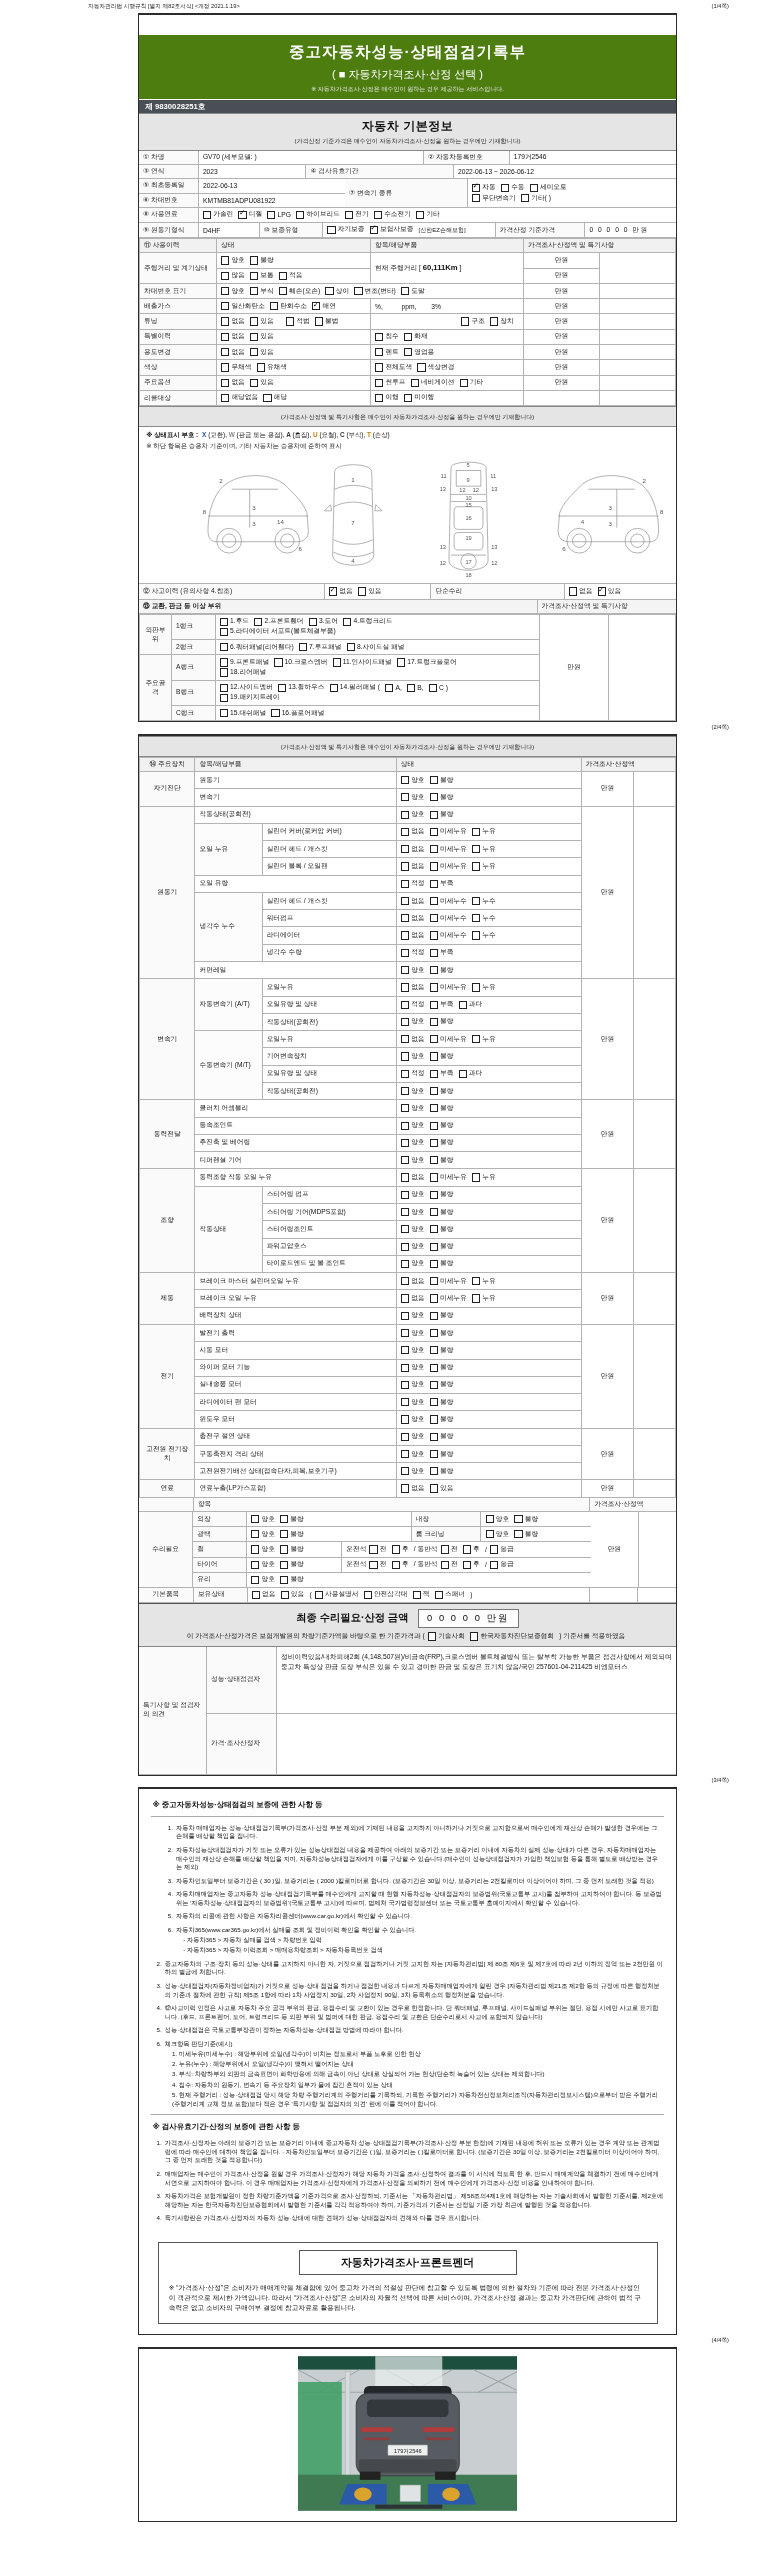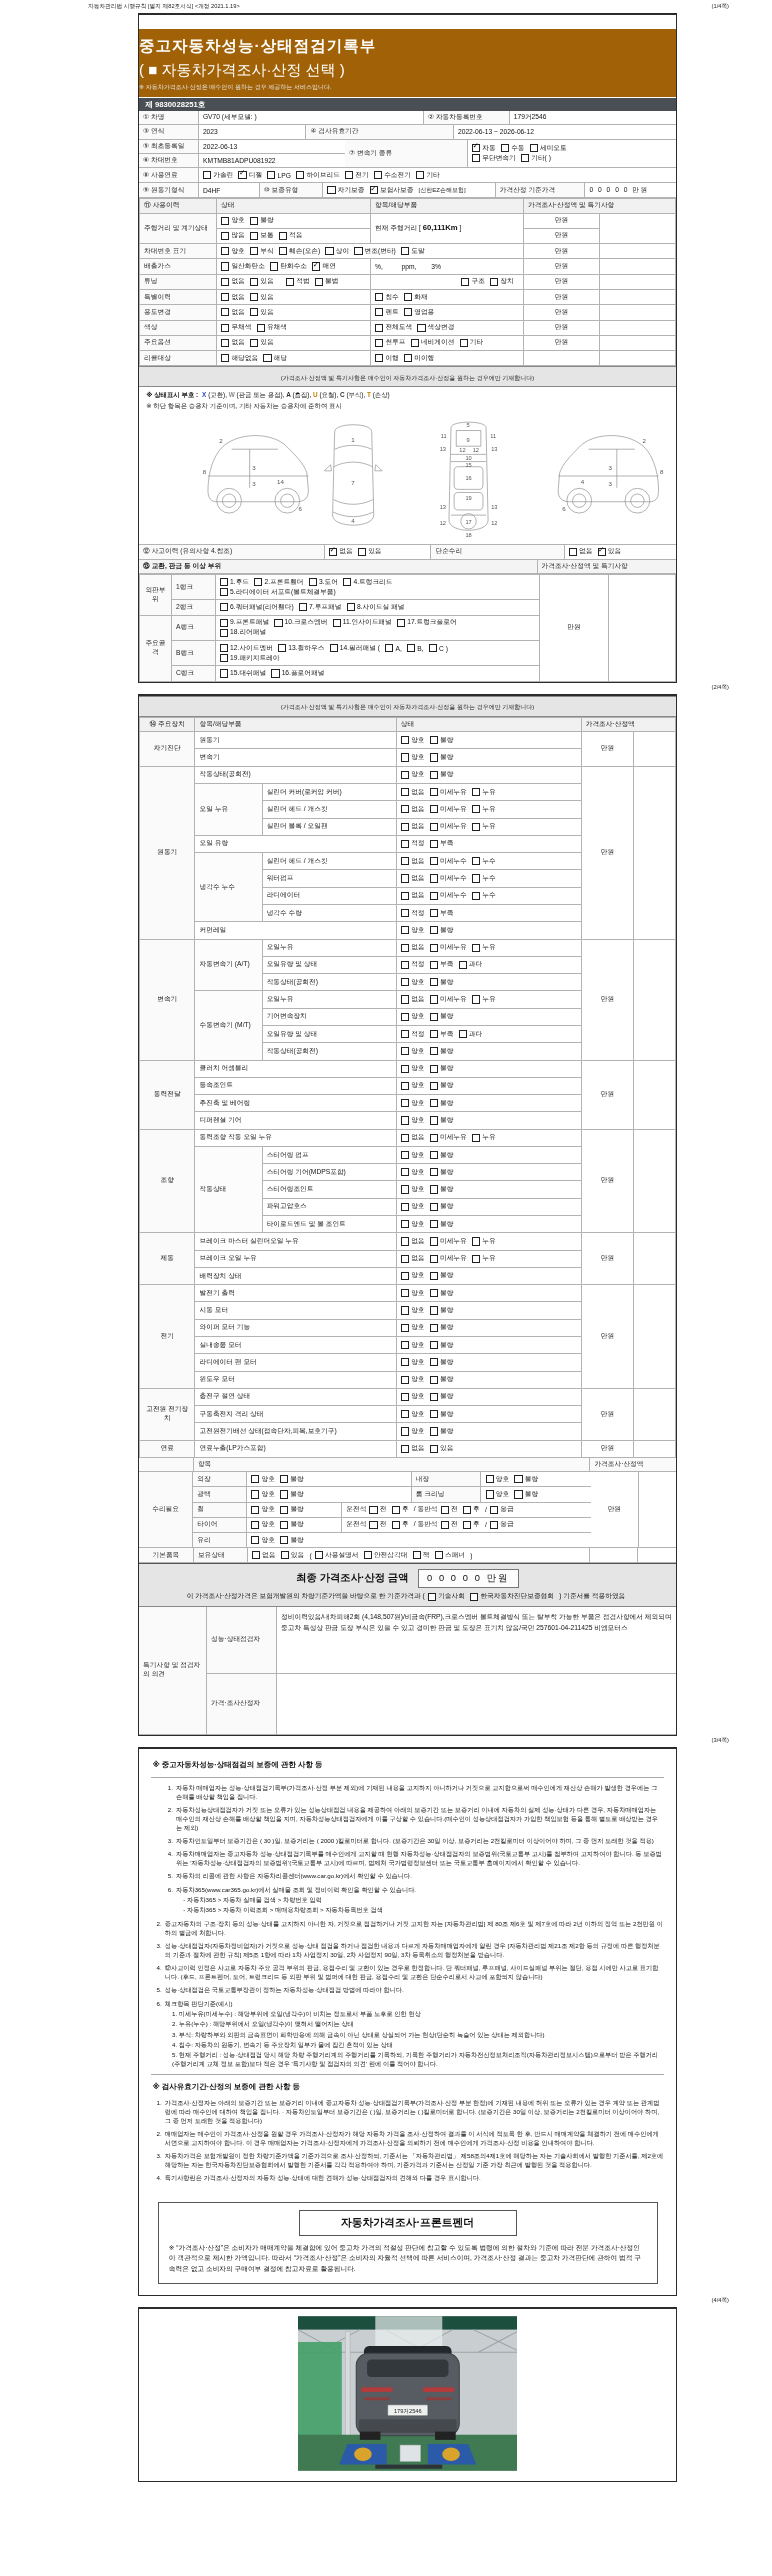--- a/index.html
+++ b/index.html
@@ -2,24 +2,24 @@
 <html style="font-size:8.2px"><head>
 <meta charset="utf-8">
 <style>
   html,body{margin:0;padding:0;background:#fff;}
   body{font-family:"Liberation Sans","DejaVu Sans",sans-serif;color:#111;}
   .canvas{width:773px;min-height:2576px;background:#fff;overflow:hidden;position:relative;}
   .meta-row{width:641px;margin-left:88px;padding:3.1px 0 1.5px;font-size:5.7px;color:#222;display:flex;justify-content:space-between;}
   .pagemark{width:641px;margin-left:88px;font-size:5.7px;color:#222;text-align:right;padding:1.5px 0 2.1px;}
   .page{width:539px;margin-left:138px;border:1.5px solid #2b2b2b;border-top-width:2.6px;background:#fff;box-sizing:border-box;}
   
-  .dark-head{background:#a16207;color:#fff;padding:7.2px 0 5.2px;position:relative;margin-top:14px;}
+  .dark-head{background:#4d7c0f;color:#fff;text-align:center;padding:7.2px 0 5.2px;position:relative;margin-top:20px;}
   .dark-head::before{content:"";position:absolute;top:-2.6px;left:0;right:0;height:2.1px;background:#fff;}
   .dark-head .t1{font-size:15.5px;font-weight:bold;letter-spacing:1px;}
-  .dark-head .t2{font-size:15px;margin-top:4.1px;}
+  .dark-head .t2{font-size:11px;margin-top:4.1px;}
   .dark-head .t3{font-size:6px;margin-top:3.1px;color:#e8e8e8;}
   .doc-no{background:#4a4f55;color:#fff;font-size:7.7px;font-weight:bold;padding:1.5px 6.2px;border-top:1.5px solid #fff;}
   
   .sec-head{background:#e5e5e5;border-top:0.5px solid #888;border-bottom:0.5px solid #888;text-align:center;padding:4.1px 0 3.6px;}
   .sec-head .t{font-size:12px;font-weight:bold;letter-spacing:0.5px;}
   .sec-head .s{font-size:6px;margin-top:2.1px;color:#222;}
   
   .frow{display:flex;}
   .fc{border-right:0.5px solid #b3b3b3;border-bottom:0.5px solid #b3b3b3;box-sizing:border-box;padding:2.1px 4.1px;font-size:6.7px;display:flex;align-items:center;min-height:13.4px;}
   .fc:last-child{border-right:none;}
@@ -81,20 +81,24 @@
   </div>
 
   <div class="page">
     <div class="dark-head">
       <div class="t1">중고자동차성능·상태점검기록부</div>
       <div class="t2">( ■ 자동차가격조사·산정 선택 )</div>
       <div class="t3">※ 자동차가격조사·산정은 매수인이 원하는 경우 제공하는 서비스입니다.</div>
     </div>
     <div class="doc-no">제 9830028251호</div>
 
+    <div class="sec-head">
+      <div class="t">자동차 기본정보</div>
+      <div class="s">(가격산정 기준가격은 매수인이 자동차가격조사·산정을 원하는 경우에만 기재합니다)</div>
+    </div>
     <div>
       <div class="frow">
         <div class="fc lab" style="width:60px">① 차명</div>
         <div class="fc" style="width:226px">GV70 (세부모델: )</div>
         <div class="fc lab" style="width:86px">② 자동차등록번호</div>
         <div class="fc" style="width:167px">179거2546</div>
       </div>
       <div class="frow">
         <div class="fc lab" style="width:60px">③ 연식</div>
         <div class="fc" style="width:108px">2023</div>
@@ -1326,21 +1330,21 @@
             </span>
             <span class="otx">)</span>
           </div>
         <div class="fc" style="width:48px"></div>
         <div class="fc" style="width:38px"></div>
       </div>
     </div>
 
     <div class="finalbar">
       <div class="row1">
-        <span class="fl">최종 가격조사·산정 금액</span>
+        <span class="fl">최종 수리필요·산정 금액</span>
         <span class="fv">0 0 0 0 0 만원</span>
       </div>
       <div class="note">
           <span class="otx">이 가격조사·산정가격은 보험개발원의 차량기준가액을 바탕으로 한 기준가격과 (</span>
           <span class="opt">
             <span class="cb"></span>
             <span class="olb">기술사회</span>
           </span>
           <span class="opt">
             <span class="cb"></span>

